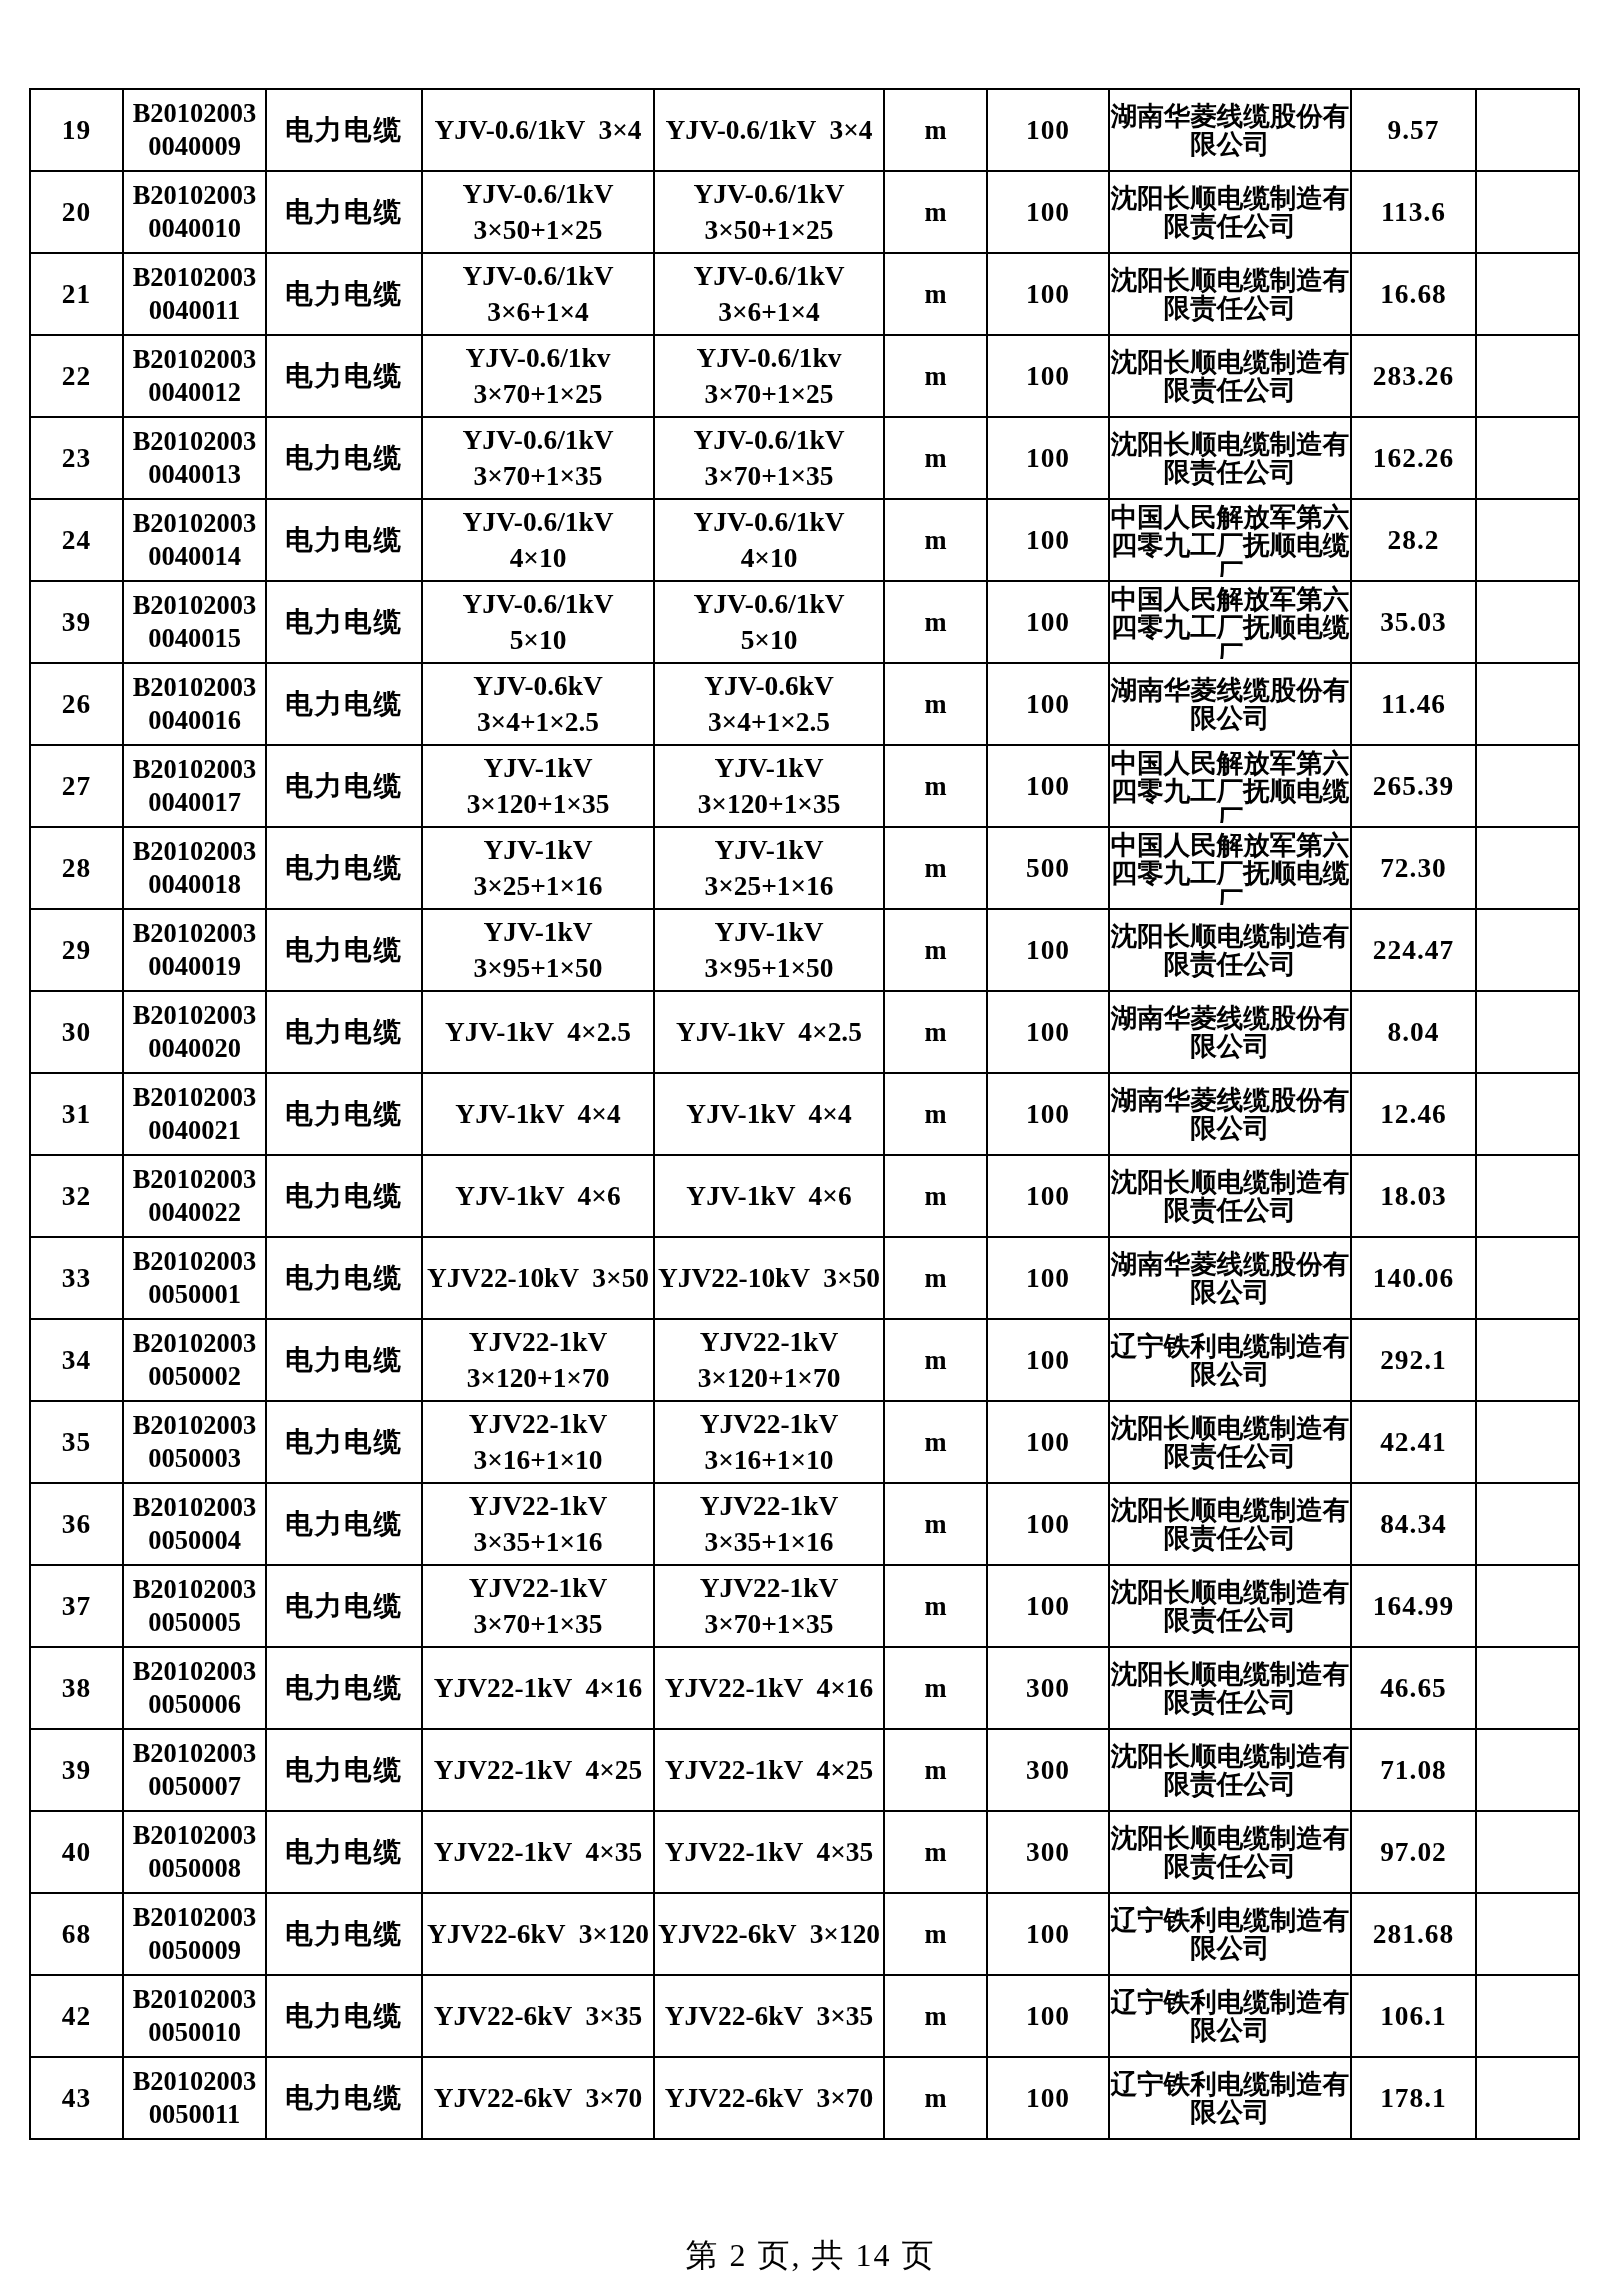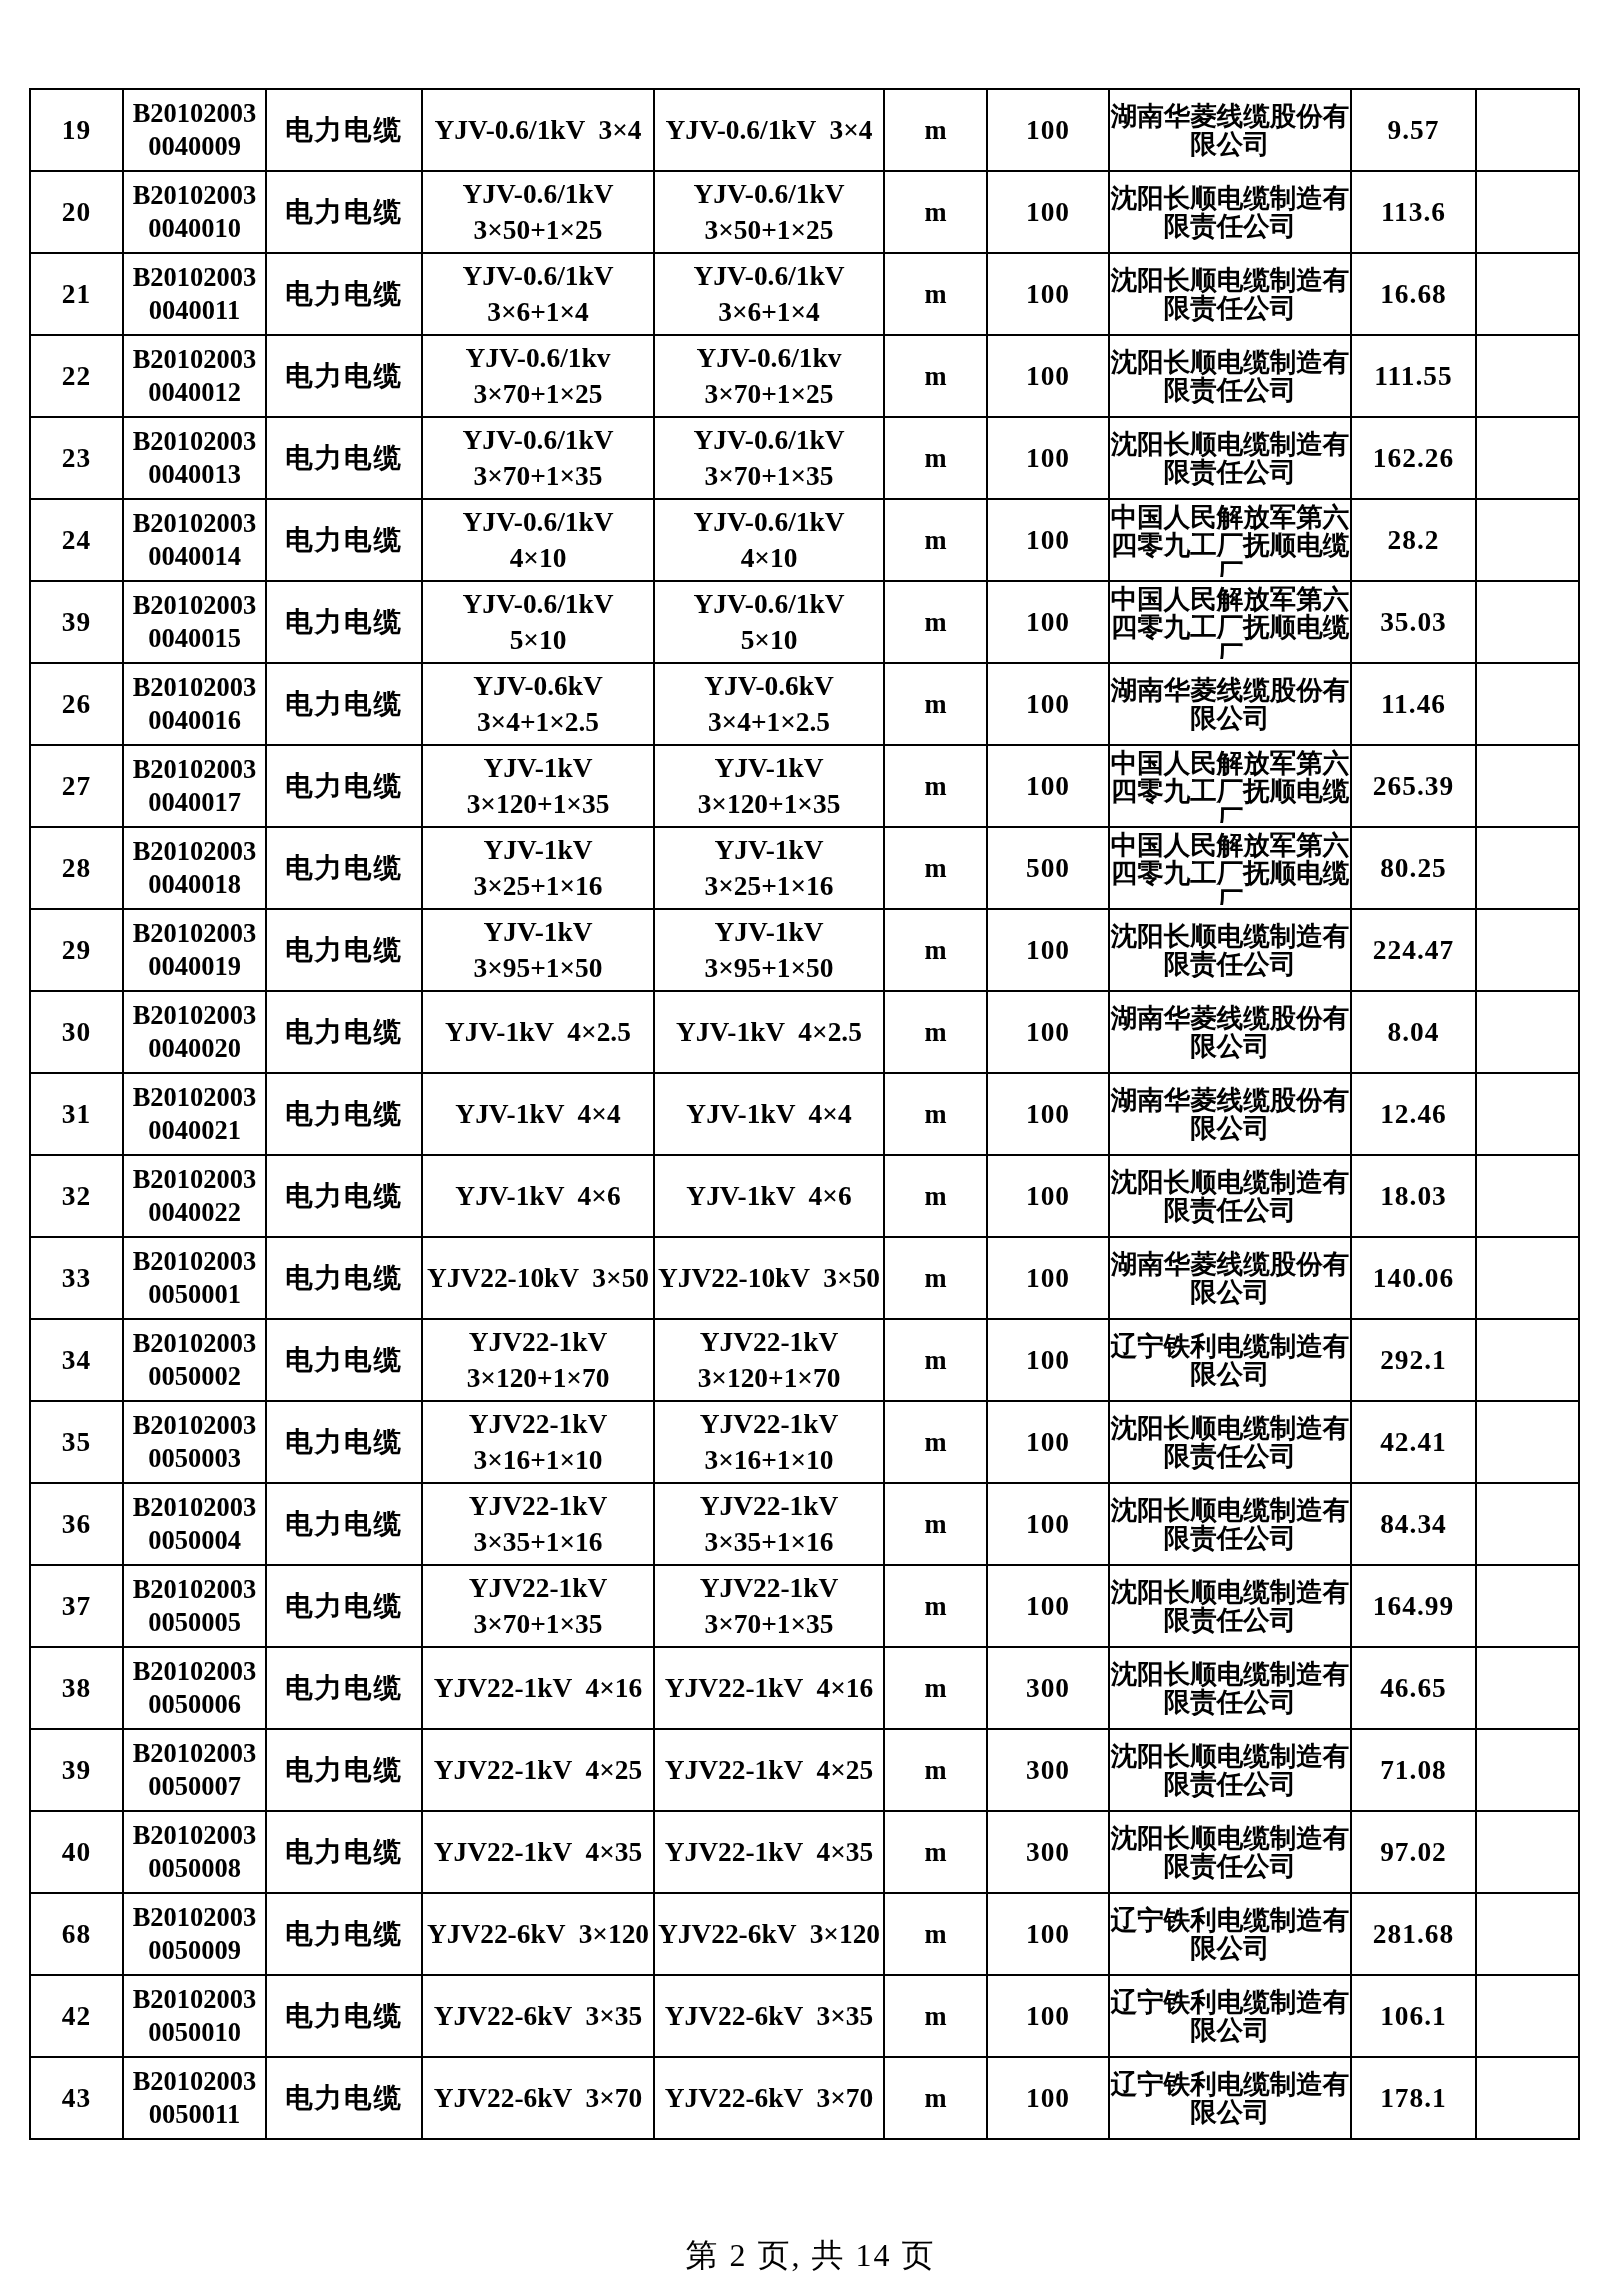--- a/index.html
+++ b/index.html
@@ -200,21 +200,21 @@
             <div class="cv v-unit">m</div>
           </td>
           <td>
             <div class="cv v-qty">100</div>
           </td>
           <td>
             <div class="cv v-manufacturer">沈阳长顺电缆制造有
 限责任公司</div>
           </td>
           <td>
-            <div class="cv v-price">111.55</div>
+            <div class="cv v-price">283.26</div>
           </td>
           <td>
             <div class="cv v-note"></div>
           </td>
         </tr>
         <tr>
           <td>
             <div class="cv v-no">23</div>
           </td>
           <td>
@@ -420,21 +420,21 @@
           </td>
           <td>
             <div class="cv v-qty">500</div>
           </td>
           <td>
             <div class="cv v-manufacturer">中国人民解放军第六
 四零九工厂抚顺电缆
 厂</div>
           </td>
           <td>
-            <div class="cv v-price">80.25</div>
+            <div class="cv v-price">72.30</div>
           </td>
           <td>
             <div class="cv v-note"></div>
           </td>
         </tr>
         <tr>
           <td>
             <div class="cv v-no">29</div>
           </td>
           <td>

